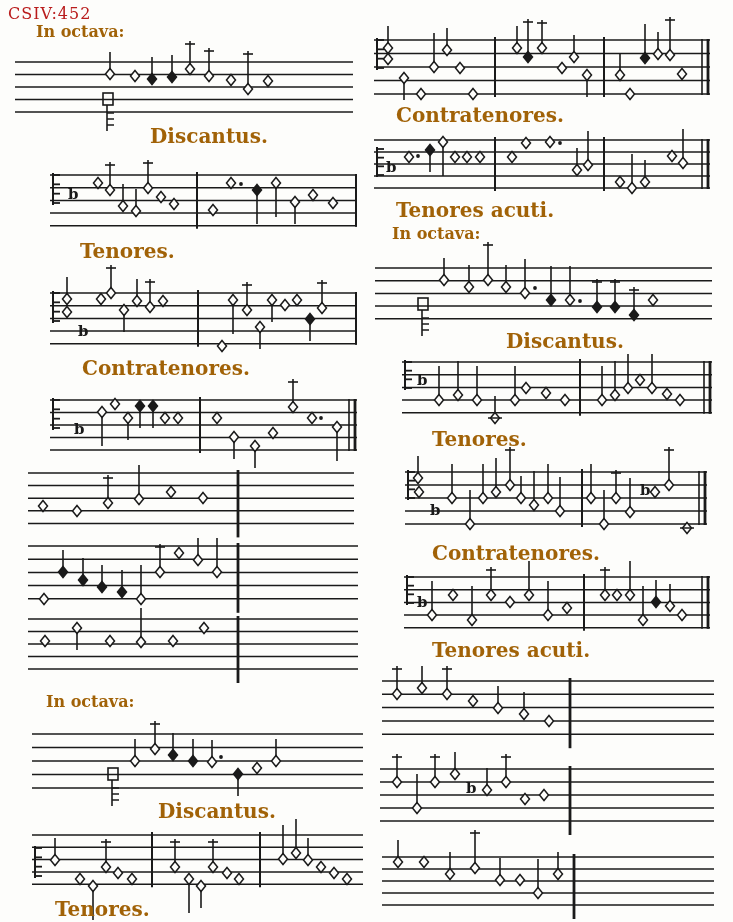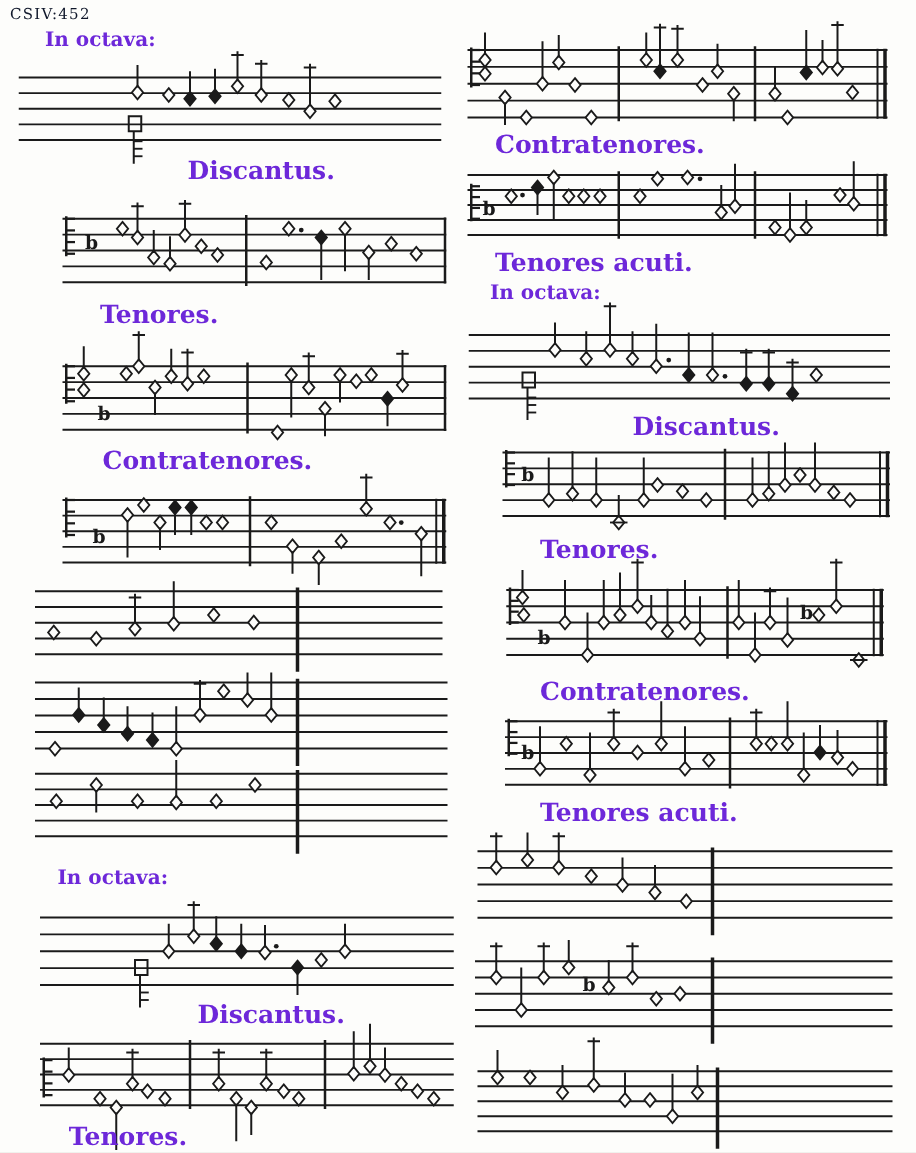--- a/index.html
+++ b/index.html
@@ -3,25 +3,25 @@
 <meta charset="utf-8">
 <style>
   html,body{margin:0;padding:0;background:#e8e8e4;}
   .page{
     position:relative;width:733px;height:922px;margin:0 auto;
     background:#fdfdfb;color:#1a1a1a;overflow:hidden;
     font-family:"DejaVu Serif","Liberation Serif",serif;
   }
   #score{position:absolute;left:0;top:0;}
   .catalog{
-    position:absolute;left:8px;top:4px;font-size:12px;letter-spacing:1px;
-    font-family:"DejaVu Serif","Liberation Serif",serif;color:#0f172a;
+    position:absolute;left:8px;top:4px;font-size:16px;letter-spacing:1px;
+    font-family:"DejaVu Serif","Liberation Serif",serif;color:#b91c1c;
   }
   .lbl{
-    position:absolute;font-weight:bold;color:#6d28d9;white-space:nowrap;
+    position:absolute;font-weight:bold;color:#a16207;white-space:nowrap;
     font-family:"DejaVu Serif","Liberation Serif",serif;
   }
   .lbl.heading{font-size:16px;}
   .lbl.voice{font-size:20px;}
 </style>
 </head>
 <body>
 
 <div class="page">
   <div class="catalog">CSIV:452</div>

